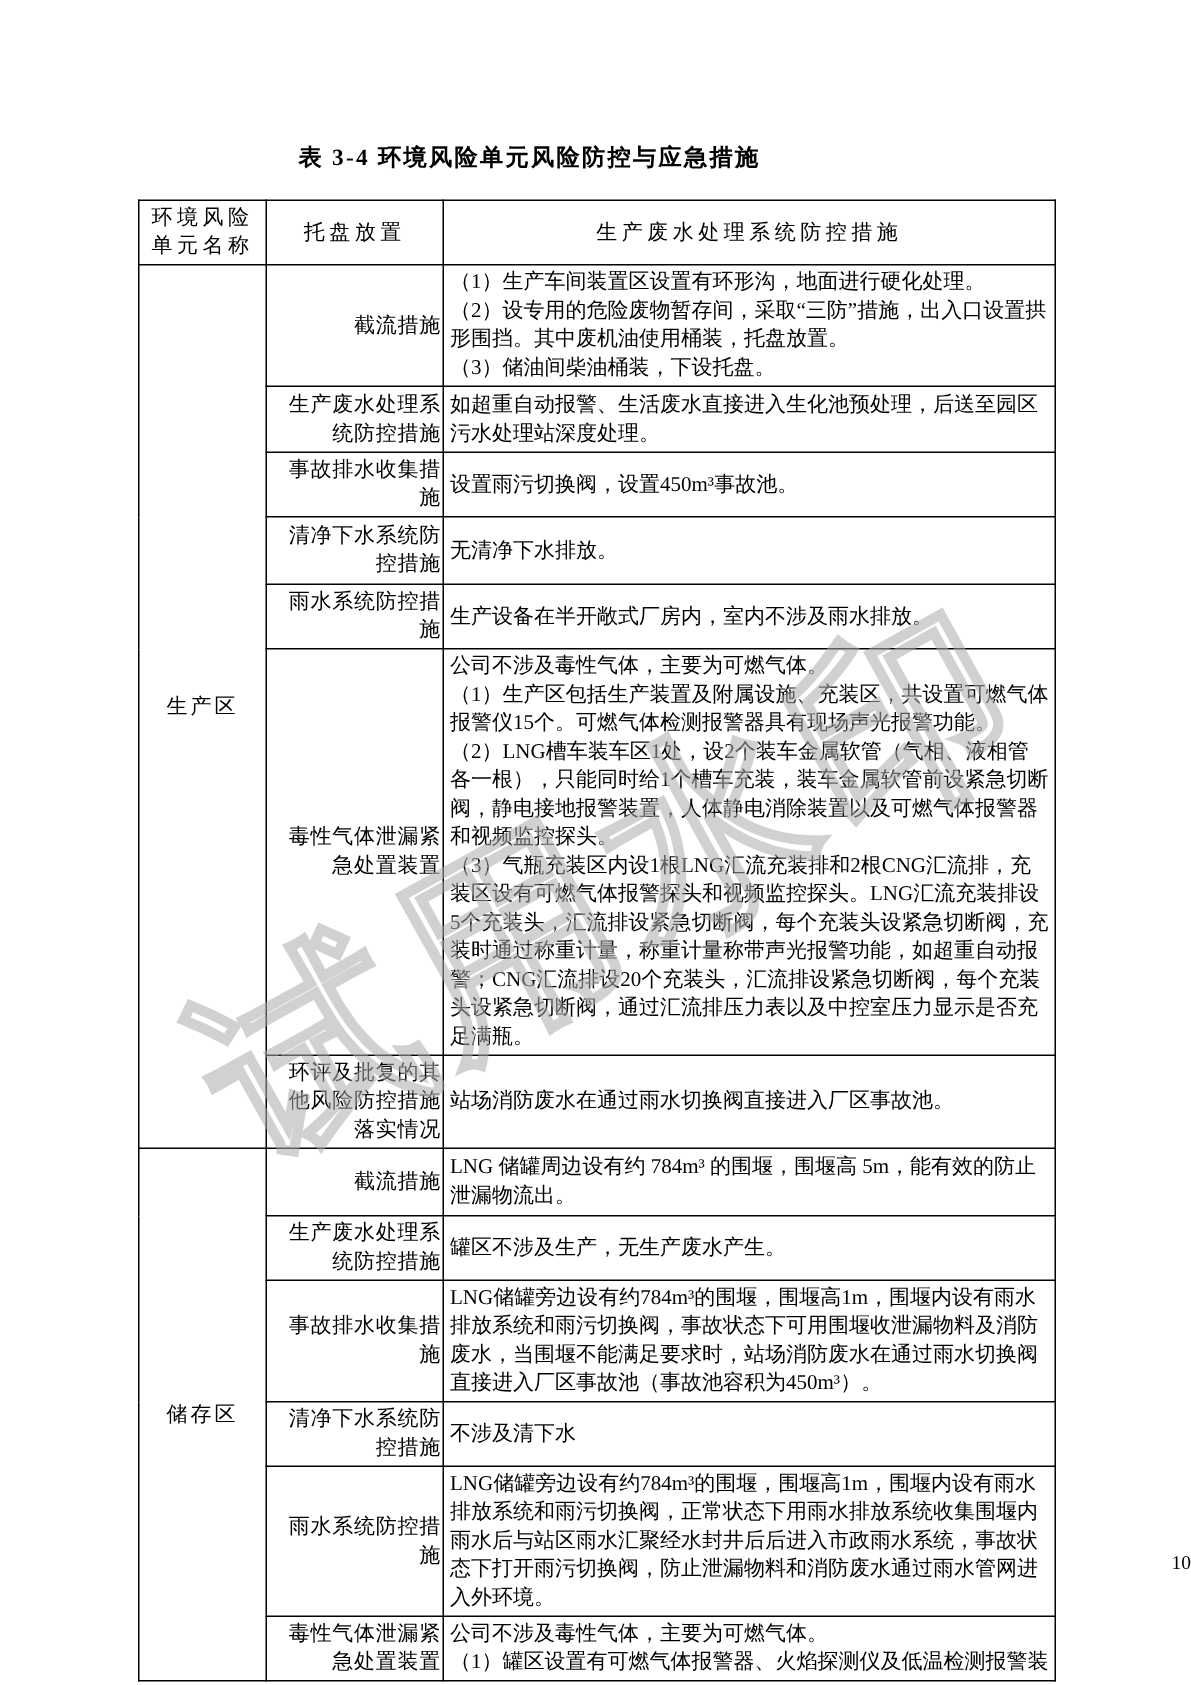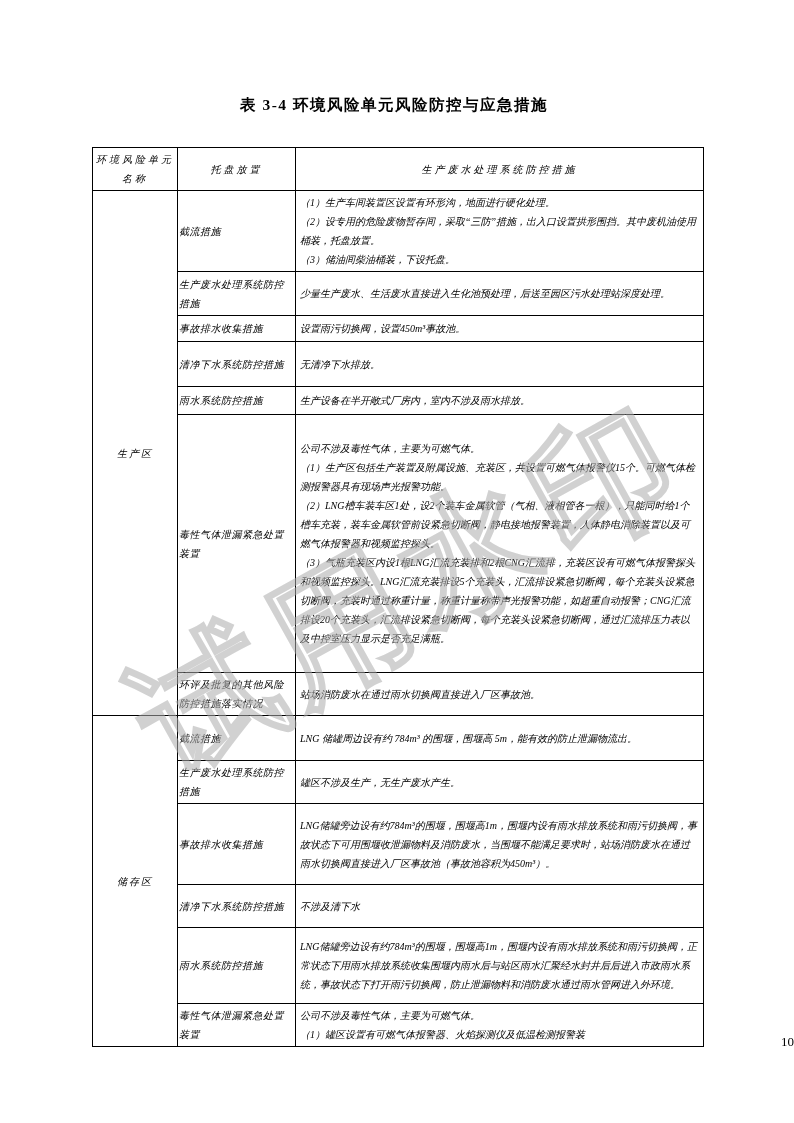--- a/index.html
+++ b/index.html
@@ -7,46 +7,45 @@
     width:794px; height:1123px;
     background:#ffffff;
     position:relative;
     font-family:"Liberation Serif","DejaVu Serif",serif;
     color:#000;
     overflow:hidden;
   }
   .page-title {
     position:absolute; top:95px; left:0; width:706px;
     text-align:center;
-    font-size:15.5px; font-weight:bold; letter-spacing:1.5px;margin-left:41px;
+    font-size:15.5px; font-weight:bold; letter-spacing:1.5px;
   }
   table.doc-table {
-    position:absolute; top:147px; left:92px;
+    position:absolute; top:133px; left:92px;
     width:611px;
     border-collapse:collapse; table-layout:fixed;
-    font-size:10px;
-    font-style:italic;
+    font-size:14px;
   }
   .doc-table td, .doc-table th {
     border:1.5px solid #000;
     vertical-align:middle;
     line-height:19px;
     font-weight:normal;
     overflow:hidden;
   }
   .doc-table th {
     text-align:center;
     letter-spacing:3px;
     padding:2px 2px;
   }
   td.unit-cell {
     text-align:center; letter-spacing:2px; padding:2px 1px;margin-left:34px;
   }
   td.label-cell {
-    text-align:left; padding:2px 1px; letter-spacing:0.5px;margin-top:25px;
+    text-align:right; padding:2px 1px; letter-spacing:0.5px;margin-top:25px;
   }
   td.content-cell {
     text-align:left; padding:2px 4px;
     white-space:pre-wrap;
     word-break:break-all;
     margin-top:28px;
   }
   .watermark {
     position:absolute; left:110px; top:495px; width:600px;
     text-align:center;
@@ -86,21 +85,21 @@
 
     <tr style="height:80px">
       <td class="unit-cell" rowspan="7">生产区</td>
       <td class="label-cell">截流措施</td>
       <td class="content-cell">（1）生产车间装置区设置有环形沟，地面进行硬化处理。
 （2）设专用的危险废物暂存间，采取“三防”措施，出入口设置拱形围挡。其中废机油使用桶装，托盘放置。
 （3）储油间柴油桶装，下设托盘。</td>
     </tr>
     <tr style="height:44px">
       <td class="label-cell">生产废水处理系统防控措施</td>
-      <td class="content-cell">少量生产废水、生活废水直接进入生化池预处理，后送至园区污水处理站深度处理。</td>
+      <td class="content-cell">如超重自动报警、生活废水直接进入生化池预处理，后送至园区污水处理站深度处理。</td>
     </tr>
     <tr style="height:26px">
       <td class="label-cell">事故排水收集措施</td>
       <td class="content-cell">设置雨污切换阀，设置450m³事故池。</td>
     </tr>
     <tr style="height:45px">
       <td class="label-cell">清净下水系统防控措施</td>
       <td class="content-cell">无清净下水排放。</td>
     </tr>
     <tr style="height:28px">

